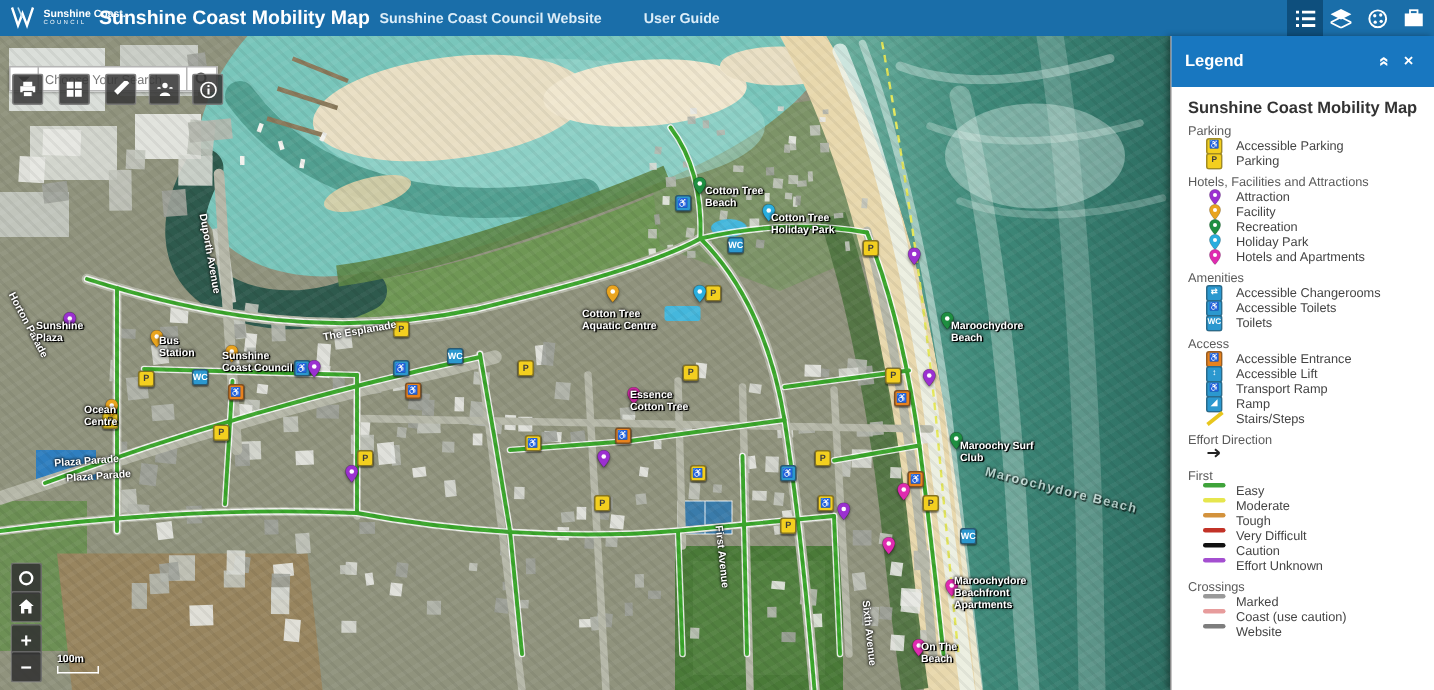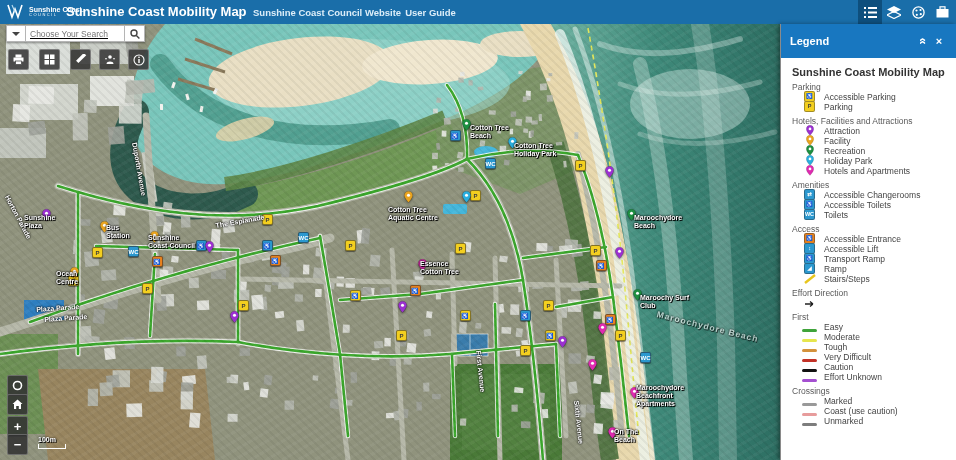--- a/index.html
+++ b/index.html
@@ -6,42 +6,42 @@
   .stage{position:relative;width:956px;height:460px;overflow:hidden;
          font-family:"Liberation Sans",sans-serif;background:#90937d;
          --header_bar:#1a6ea9;--panel_header:#1877c0;--path_green:#3aa62b;}
   
   .hdr{position:absolute;top:0;left:0;width:100%;height:24px;background:var(--header_bar);z-index:40;}
   .logo{position:absolute;left:6px;top:3px;display:flex;align-items:center;}
   .logo-text{margin-left:3px;color:#fff;line-height:1;}
   .logo-t1{font-size:7px;font-weight:bold;}
   .logo-t2{font-size:4px;letter-spacing:1.5px;}
   .hdr-title{position:absolute;left:66px;top:4px;color:#fff;font-size:13px;font-weight:bold;}
-  .hdr-links{position:absolute;left:253px;top:0;height:24px;display:flex;gap:4px;align-items:center;}
+  .hdr-links{position:absolute;left:253px;top:0;height:24px;display:flex;gap:28px;align-items:center;}
   .hdr-link{color:#dcedf8;font-size:9.5px;font-weight:bold;text-decoration:none;cursor:pointer;}
   .hdr-tools{position:absolute;right:2px;top:0;height:24px;display:flex;}
   .hdr-tool{width:24px;height:24px;display:flex;align-items:center;justify-content:center;cursor:pointer;}
   .hdr-tool.active{background:#0e4f7d;}
   
   .map{position:absolute;top:24px;left:0;width:781px;height:436px;overflow:hidden;}
   .map svg.scene{position:absolute;top:0;left:0;}
   .texture{position:absolute;inset:0;pointer-events:none;
     background:repeating-linear-gradient(45deg,rgba(0,0,0,.05) 0 2px,transparent 2px 6px),
                repeating-linear-gradient(-30deg,rgba(255,255,255,.04) 0 3px,transparent 3px 8px);}
   .mk-sq{position:absolute;width:9px;height:9px;border-radius:2px;border:1px solid rgba(40,40,40,.55);
          box-shadow:0 1px 1px rgba(0,0,0,.45);display:flex;align-items:center;justify-content:center;
          font-size:6px;font-weight:bold;line-height:1;cursor:pointer;}
   .mk-pin{position:absolute;cursor:pointer;filter:drop-shadow(0 1px 1px rgba(0,0,0,.5));}
   .map-label{position:absolute;font-size:7px;font-weight:bold;color:#fff;line-height:1.15;
              text-shadow:0 0 2px #000,0 0 2px #000,1px 1px 0 #000;z-index:6;}
   .map-label.faint{opacity:.6;font-size:8.5px;letter-spacing:1px;}
   .street-label{position:absolute;font-size:7px;font-weight:bold;color:#fff;white-space:nowrap;
                 text-shadow:0 0 2px #000,0 0 2px #000;transform-origin:0 0;z-index:5;}
   
-  .searchbox{position:absolute;left:6px;top:1px;height:17px;display:flex;z-index:20;box-shadow:0 1px 2px rgba(0,0,0,.4);text-decoration:underline;}
+  .searchbox{position:absolute;left:6px;top:20px;height:17px;display:flex;z-index:20;box-shadow:0 1px 2px rgba(0,0,0,.4);}
   .dd{width:18px;background:#fff;border:1px solid #b5b5b5;display:flex;align-items:center;justify-content:center;cursor:pointer;}
   .dd svg{display:block;}
   .searchbox input{width:90px;border:1px solid #b5b5b5;border-left:none;border-right:none;font-size:8.5px;
                    padding:0 4px;color:#555;outline:none;font-family:"Liberation Sans",sans-serif;}
   .sbtn{width:19px;background:#fff;border:1px solid #b5b5b5;display:flex;align-items:center;justify-content:center;cursor:pointer;}
   .tool{position:absolute;top:25px;width:19px;height:19px;background:rgba(56,56,56,.88);
         border:1px solid rgba(255,255,255,.28);border-radius:2px;display:flex;align-items:center;
         justify-content:center;cursor:pointer;z-index:20;}
   .navbtn{position:absolute;left:7px;width:19px;height:19px;background:rgba(50,50,50,.88);
           border:1px solid rgba(255,255,255,.25);border-radius:2px;color:#fff;display:flex;
@@ -55,21 +55,21 @@
   .panel-hd{height:34px;background:var(--panel_header);color:#fff;display:flex;align-items:center;
             padding:0 9px;font-size:11px;font-weight:bold;}
   .panel-hd .sp{flex:1;}
   .ph-btn{width:16px;height:16px;display:flex;align-items:center;justify-content:center;cursor:pointer;
           font-size:11px;font-weight:bold;color:#fff;}
   .collapse-glyph{display:inline-block;transform:rotate(90deg);font-size:12px;}
   .panel-body{padding:5px 4px 0 11px;color:#3c3c3c;}
   .lg-title{font-size:11px;font-weight:bold;color:#333;margin:3px 0 4px 0;}
   .lg-sec{margin-top:4px;}
   .lg-sec-name{font-size:8.5px;color:#5a5a5a;height:10px;}
-  .lg-item{height:10px;display:flex;align-items:flex-end;font-size:8.5px;color:#444;}
+  .lg-item{height:10px;display:flex;align-items:flex-start;font-size:8.5px;color:#444;}
   .lg-sw{width:15px;margin-left:10px;margin-right:7px;display:flex;align-items:center;justify-content:center;flex:none;}
   .sw-sq{width:9px;height:9px;border-radius:2px;border:1px solid rgba(40,40,40,.4);display:flex;
          align-items:center;justify-content:center;font-size:5.5px;font-weight:bold;line-height:1;}
   .sw-line{width:18px;height:3px;border-radius:2px;}
 </style>
 </head>
 <body>
 
 <div class="stage" style="--header_bar: #1a6ea9; --panel_header: #1877c0; --path_green: #3aa62b;">
 
@@ -864,20 +864,20 @@
             <div class="lg-item">
               <span class="lg-sw">
                 <span class="sw-line" style="background:#e79c9c"></span>
               </span>
               <span>Coast (use caution)</span>
             </div>
             <div class="lg-item">
               <span class="lg-sw">
                 <span class="sw-line" style="background:#7d7d7d"></span>
               </span>
-              <span>Unmarked</span>
+              <span>Website</span>
             </div>
           </div>
         </div>
     </div>
   </div>
 
 </div>
 
 </body></html>

